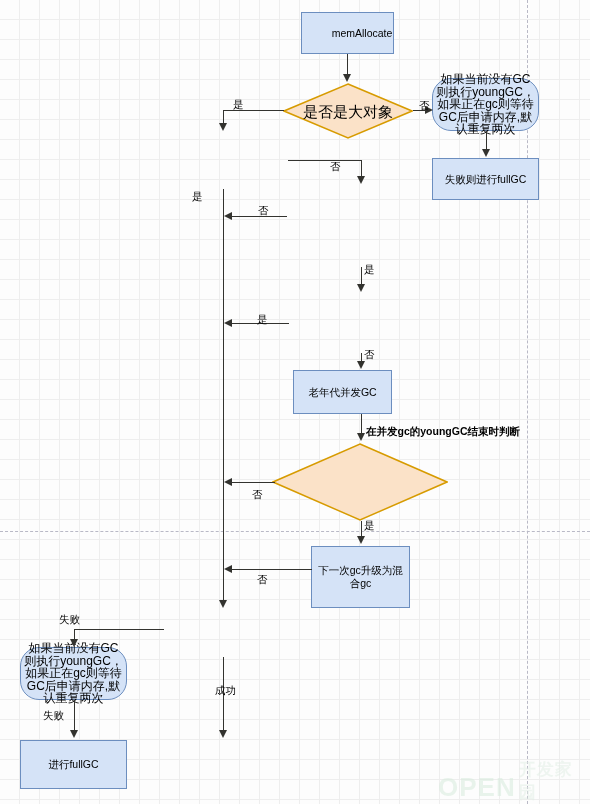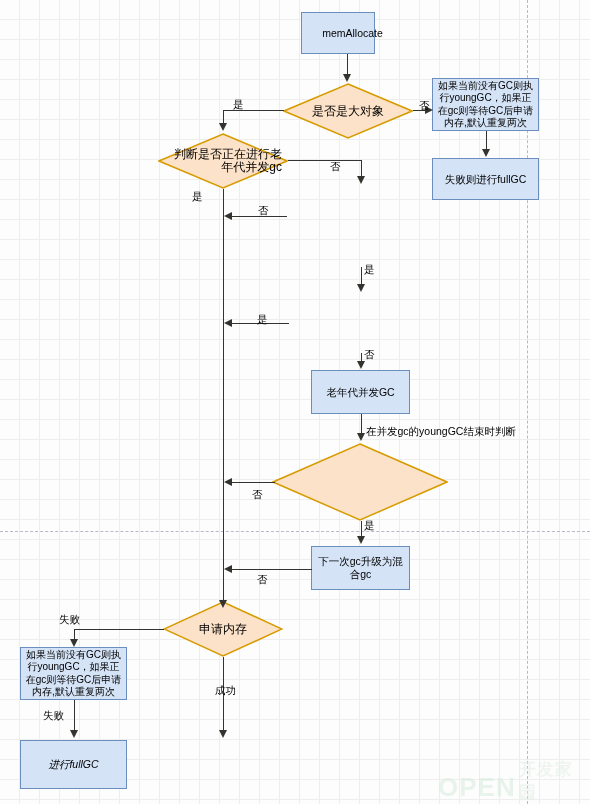--- a/index.html
+++ b/index.html
@@ -31,33 +31,33 @@
     box-sizing:border-box;
     background:#d5e3f7;
     border:1px solid #6c8ebf;
     display:flex;align-items:center;justify-content:center;
     text-align:center;
     color:#000;
     font-size:10.5px;
     line-height:13px;
     padding:2px 3px;
   }
-  .box.note{font-size:10px;line-height:12.5px;}
+  .box.note{font-size:12px;line-height:12.5px;border-radius:19px;}
 
   
   .dia{
     position:absolute;
     display:flex;align-items:center;justify-content:center;
   }
   .dia svg{position:absolute;inset:0;}
   .dia span{
     position:relative;
     z-index:2;
-    text-align:right;
-    font-size:12px;
+    text-align:left;
+    font-size:15px;
     line-height:13px;
     color:#000;
     padding:0 6px;
     white-space:pre-line;
   }
   
   .ln{position:absolute;background:#33332f;}
   .lnh{height:1px;}
   .lnv{width:1px;}
   
@@ -95,74 +95,62 @@
   .wm .cn .small{font-size:7px;color:#e3efe6;letter-spacing:.5px;margin-top:-1px;}
 </style>
 </head>
 <body>
 
 <div id="canvas">
 
   <div class="pb-h" style="top:531px;"></div>
   <div class="pb-v" style="left:527px;"></div>
 
-  <div class="box" style="left:301px;top:12px;width:74px;height:42px;padding-left:32px;">
+  <div class="box" style="left:301px;top:12px;width:93px;height:42px;padding-left:32px;">
     <span>memAllocate</span>
   </div>
 
   <div class="dia" style="left:283px;top:83px;width:130px;height:56px;">
     <svg viewBox="0 0 130 56" preserveAspectRatio="none">
       <polygon points="65,1 129,28 65,55 1,28" fill="#fbe2c8" stroke="#d79b00" stroke-width="1.5"></polygon>
     </svg>
     <span>是否是大对象</span>
   </div>
 
   <div class="box note" style="left:432px;top:78px;width:107px;height:53px;">
     <span>如果当前没有GC则执行youngGC，如果正在gc则等待GC后申请内存,默认重复两次</span>
   </div>
 
   <div class="box" style="left:432px;top:158px;width:107px;height:42px;text-align:right;">
     <span>失败则进行fullGC</span>
   </div>
 
-  <div class="dia" style="left:158px;top:133px;width:130px;height:56px;">
-    <svg viewBox="0 0 130 56" preserveAspectRatio="none">
-      <polygon points="65,1 129,28 65,55 1,28" fill="#fbe2c8" stroke="#d79b00" stroke-width="1.5"></polygon>
-    </svg>
-    <span>判断是否正在进行老年代并发gc</span>
-  </div>
-
-
-
-  <div class="box" style="left:311px;top:370px;width:99px;height:44px;">
+
+
+
+  <div class="box" style="left:293px;top:370px;width:99px;height:44px;">
     <span>老年代并发GC</span>
   </div>
 
   <div class="dia" style="left:272px;top:443px;width:176px;height:78px;">
     <svg viewBox="0 0 176 78" preserveAspectRatio="none">
       <polygon points="88,1 175,39 88,77 1,39" fill="#fbe2c8" stroke="#d79b00" stroke-width="1.5"></polygon>
     </svg>
   </div>
 
-  <div class="box" style="left:311px;top:546px;width:99px;height:44px;">
+  <div class="box" style="left:311px;top:546px;width:99px;height:62px;">
     <span>下一次gc升级为混合gc</span>
   </div>
 
-  <div class="dia" style="left:163px;top:601px;width:120px;height:56px;">
-    <svg viewBox="0 0 120 56" preserveAspectRatio="none">
-      <polygon points="60,1 119,28 60,55 1,28" fill="#fbe2c8" stroke="#d79b00" stroke-width="1.5"></polygon>
-    </svg>
-    <span>申请内存</span>
-  </div>
 
   <div class="box note" style="left:20px;top:647px;width:107px;height:53px;">
     <span>如果当前没有GC则执行youngGC，如果正在gc则等待GC后申请内存,默认重复两次</span>
   </div>
 
-  <div class="box" style="left:20px;top:740px;width:107px;height:49px;font-style:italic;">
+  <div class="box" style="left:20px;top:740px;width:107px;height:49px;">
     <span>进行fullGC</span>
   </div>
 
 
   <div class="ln lnv" style="left:347px;top:54px;height:21px;"></div>
   <div class="ar ar-down" style="left:343px;top:74px;"></div>
 
   <div class="ln lnh" style="left:413px;top:110px;width:14px;"></div>
   <div class="ar ar-right" style="left:425px;top:106px;"></div>
   <div class="lbl" style="left:419px;top:99px;">否</div>
@@ -195,21 +183,21 @@
   <div class="ln lnh" style="left:231px;top:323px;width:58px;"></div>
   <div class="ar ar-left" style="left:224px;top:319px;"></div>
   <div class="lbl" style="left:257px;top:313px;">是</div>
 
   <div class="ln lnv" style="left:361px;top:353px;height:9px;"></div>
   <div class="ar ar-down" style="left:357px;top:361px;"></div>
   <div class="lbl" style="left:364px;top:348px;">否</div>
 
   <div class="ln lnv" style="left:361px;top:414px;height:20px;"></div>
   <div class="ar ar-down" style="left:357px;top:433px;"></div>
-  <div class="lbl" style="left:366px;top:425px;">在并发gc的youngGC结束时判断</div>
+  <div class="lbl" style="left:366px;top:425px;font-weight:bold;">在并发gc的youngGC结束时判断</div>
 
   <div class="ln lnh" style="left:231px;top:482px;width:44px;"></div>
   <div class="ar ar-left" style="left:224px;top:478px;"></div>
   <div class="lbl" style="left:252px;top:488px;">否</div>
 
   <div class="ln lnv" style="left:361px;top:521px;height:16px;"></div>
   <div class="ar ar-down" style="left:357px;top:536px;"></div>
   <div class="lbl" style="left:364px;top:519px;">是</div>
 
   <div class="ln lnh" style="left:231px;top:569px;width:81px;"></div>

